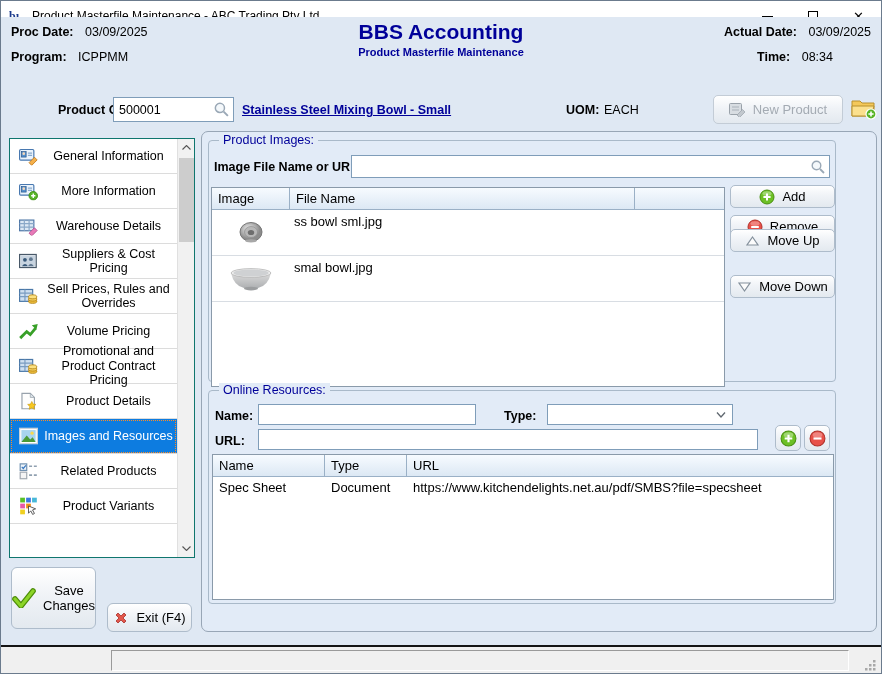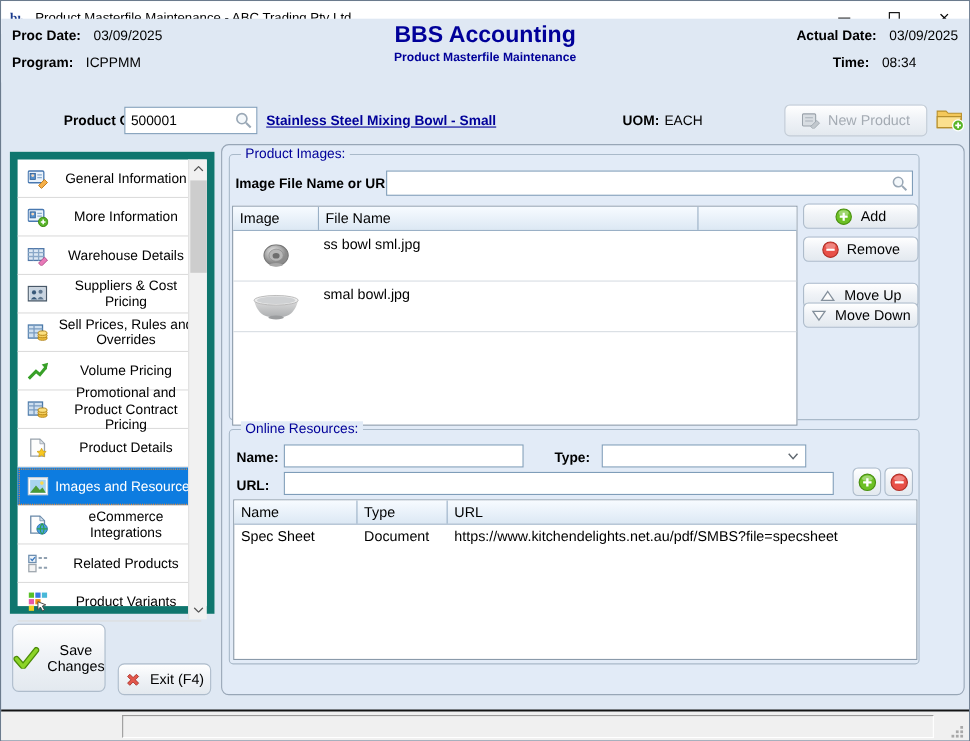--- a/index.html
+++ b/index.html
@@ -33,21 +33,21 @@
   .pc-label { position:absolute; left:57px; top:14px; font-weight:bold; }
   .pc-input { position:absolute; left:112px; top:8px; width:121px; height:25px; border:1px solid #7f9db9; background:#fff; font:12.5px "Liberation Sans",sans-serif; padding:0 22px 0 5px; }
   .pc-mag { position:absolute; left:212px; top:12px; width:17px; height:17px; }
   .desc-link { position:absolute; left:241px; top:14px; color:#000099; font-weight:bold; text-decoration:underline; cursor:pointer; }
   .uom-label { position:absolute; left:565px; top:14px; font-weight:bold; }
   .uom-value { position:absolute; left:603px; top:14px; }
   .btn { border:1px solid #aebccb; border-radius:5px; background:linear-gradient(#ffffff,#f0f3f7 45%,#e3e9ef); color:#000; font:13px "Liberation Sans",sans-serif; display:flex; align-items:center; justify-content:center; gap:7px; cursor:pointer; }
   .new-product { position:absolute; left:712px; top:6px; width:130px; height:29px; color:#a4abb3; border-color:#c3ccd6; cursor:default; }
   .folder-btn { position:absolute; left:847px; top:6px; width:30px; height:29px; background:none; border:none; cursor:pointer; padding:0; }
   
-  .sidebar { position:absolute; left:8px; top:137px; width:186px; height:420px; background:#fff; border:7px solid #0f766e; }
+  .sidebar { position:absolute; left:8px; top:137px; width:186px; height:420px; background:#fff; border:1px solid #0f766e; }
   .side-list { position:absolute; left:0; top:0; width:167px; height:418px; }
   .side-item { position:relative; height:35px; border-bottom:1px solid #dcdcdc; display:flex; align-items:center; cursor:pointer; }
   .side-item .ic { position:absolute; left:9px; top:50%; transform:translateY(-50%); width:19px; height:19px; }
   .side-item .lbl { position:absolute; left:32px; right:2px; text-align:center; line-height:14.5px; font-size:12.5px; }
   .side-item.selected { background:#0d7ce0; outline:1px dotted #ff8c24; outline-offset:-2px; }
   .side-item.selected .lbl { color:#fff; }
   .side-scroll { position:absolute; right:0; top:0; width:17px; height:418px; background:#f1f1f1; border-left:1px solid #e0e0e0; }
   .sb-arrow { position:absolute; left:0; width:17px; height:17px; display:flex; align-items:center; justify-content:center; }
   .sb-up { top:0; } .sb-down { bottom:0; }
   .sb-thumb { position:absolute; left:1px; top:19px; width:15px; height:84px; background:#cdcdcd; }
@@ -266,29 +266,20 @@
       <div class="side-item selected">
         <svg class="ic" viewBox="0 0 16 16">
             <rect x="0.5" y="1.5" width="15" height="13" fill="#fff" stroke="#c8d0d8"></rect>
             <rect x="2" y="3" width="12" height="10" fill="#a8d4f0"></rect>
             <circle cx="11" cy="5.6" r="1.4" fill="#f8d850"></circle>
             <path d="M2 13 L6.5 7.5 L9.5 11 L11.5 9 L14 13 z" fill="#4a9a38"></path>
           </svg>
         <span class="lbl">Images and Resources</span>
       </div>
 
-      <div class="side-item">
-        <svg class="ic" viewBox="0 0 16 16">
-            <path d="M2.5 1.5 h7 l3.5 3.5 v9.5 h-10.5 z" fill="#fdfdfd" stroke="#6888a8"></path>
-            <path d="M9.5 1.5 v3.5 h3.5 z" fill="#d8e4f0" stroke="#6888a8" stroke-width="0.6"></path>
-            <circle cx="11.2" cy="11.2" r="4" fill="#48a0e0" stroke="#2870a8" stroke-width="0.7"></circle>
-            <path d="M7.2 11.2 h8 M11.2 7.2 a6 6 0 0 1 0 8 M11.2 7.2 a6 6 0 0 0 0 8" stroke="#2ca048" stroke-width="0.8" fill="none"></path>
-          </svg>
-        <span class="lbl">eCommerce Integrations</span>
-      </div>
 
       <div class="side-item">
         <svg class="ic" viewBox="0 0 16 16">
             <rect x="1" y="2" width="5.5" height="5.5" fill="#eef4fa" stroke="#7090b0"></rect>
             <path d="M2.3 4.5 l1.3 1.4 2.2-2.6" stroke="#3878c0" stroke-width="1" fill="none"></path>
             <line x1="8.5" y1="4" x2="11" y2="4" stroke="#90a0b0" stroke-width="1.4"></line>
             <line x1="12.5" y1="4" x2="15" y2="4" stroke="#90a0b0" stroke-width="1.4"></line>
             <rect x="1" y="9" width="5.5" height="5.5" fill="#f4f4f4" stroke="#a0a8b0"></rect>
             <line x1="8.5" y1="11.5" x2="11" y2="11.5" stroke="#90a0b0" stroke-width="1.4"></line>
             <line x1="12.5" y1="11.5" x2="15" y2="11.5" stroke="#90a0b0" stroke-width="1.4"></line>
@@ -386,21 +377,21 @@
         <span>Add</span>
       </button>
       <button class="btn img-btn" style="top:74px;">
         <svg width="16" height="16" viewBox="0 0 16 16">
             <circle cx="8" cy="8" r="7" fill="#e85048" stroke="#b03028"></circle>
             <ellipse cx="8" cy="4.6" rx="4.6" ry="2.4" fill="#ffffff" opacity="0.3"></ellipse>
             <rect x="4.2" y="7" width="7.6" height="2" fill="#fff"></rect>
           </svg>
         <span>Remove</span>
       </button>
-      <button class="btn img-btn" style="top:88px;margin-top:28px;">
+      <button class="btn img-btn" style="top:88px;">
         <svg width="15" height="12" viewBox="0 0 15 12">
             <path d="M7.5 2 L13 10 H2 Z" fill="#fcfcfc" stroke="#84909c" stroke-width="1.2"></path>
           </svg>
         <span>Move Up</span>
       </button>
       <button class="btn img-btn" style="top:134px;">
         <svg width="15" height="12" viewBox="0 0 15 12">
             <path d="M7.5 10 L2 2 H13 Z" fill="#fcfcfc" stroke="#84909c" stroke-width="1.2"></path>
           </svg>
         <span>Move Down</span>

